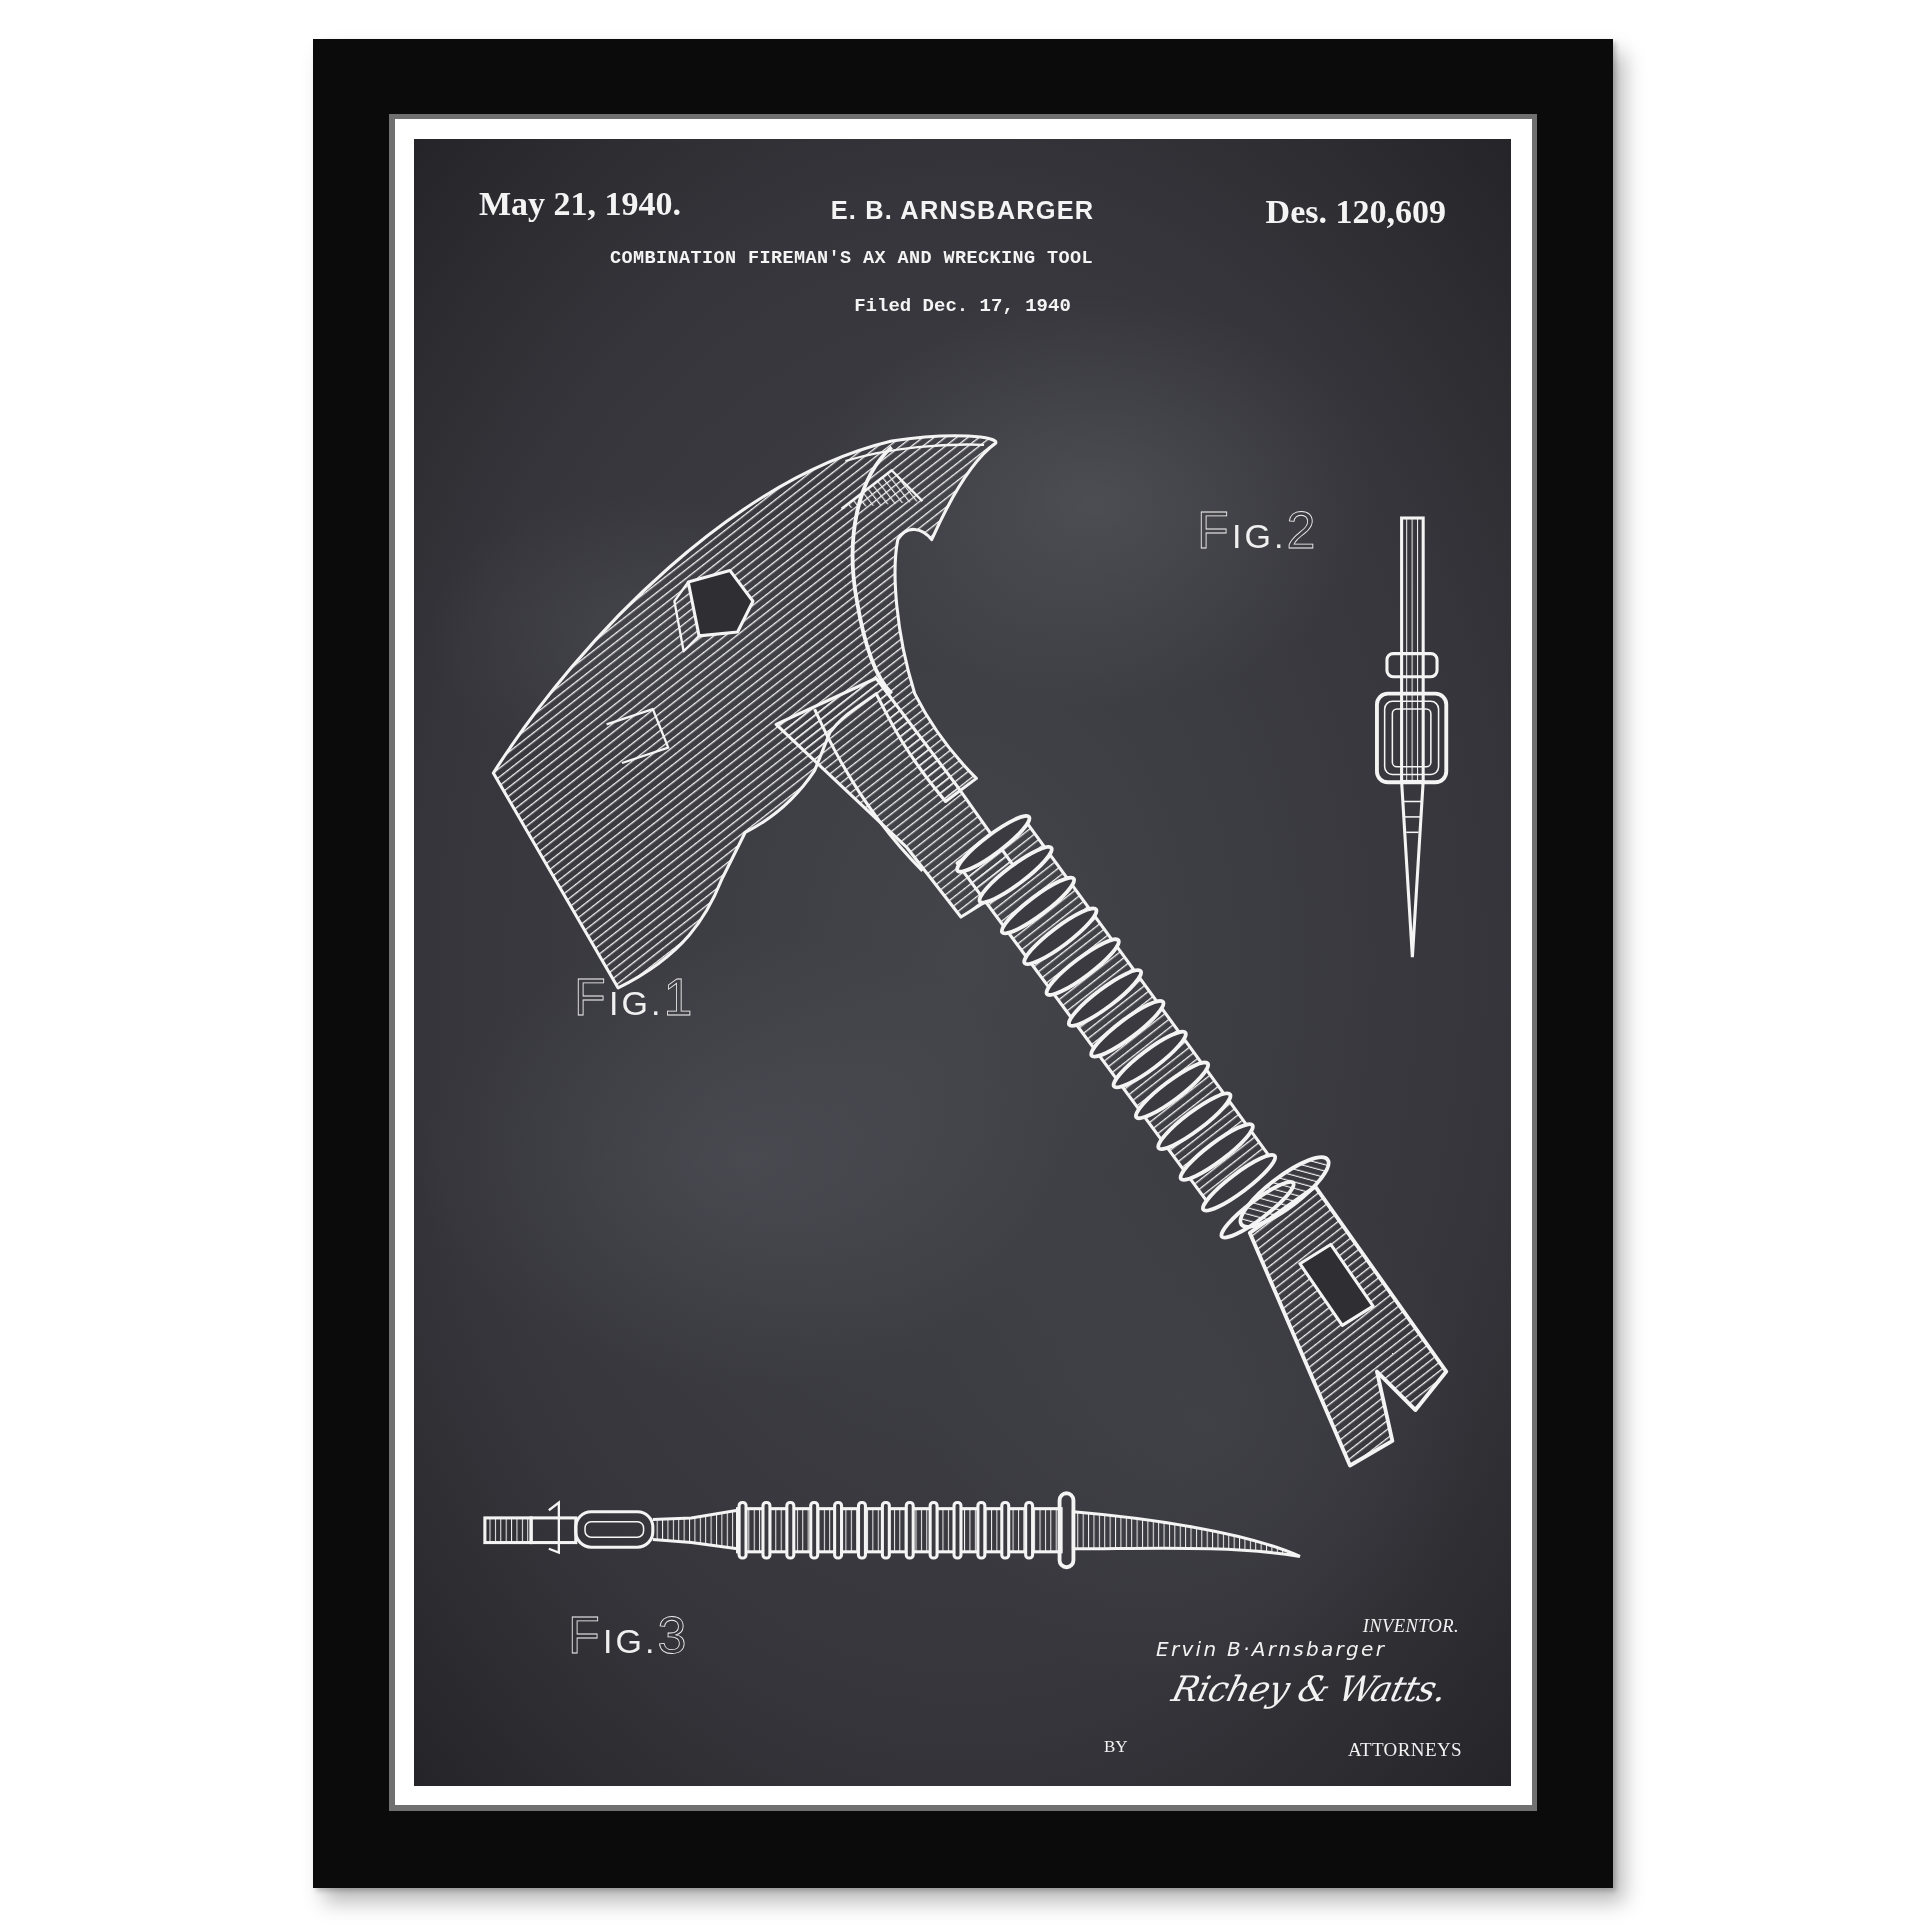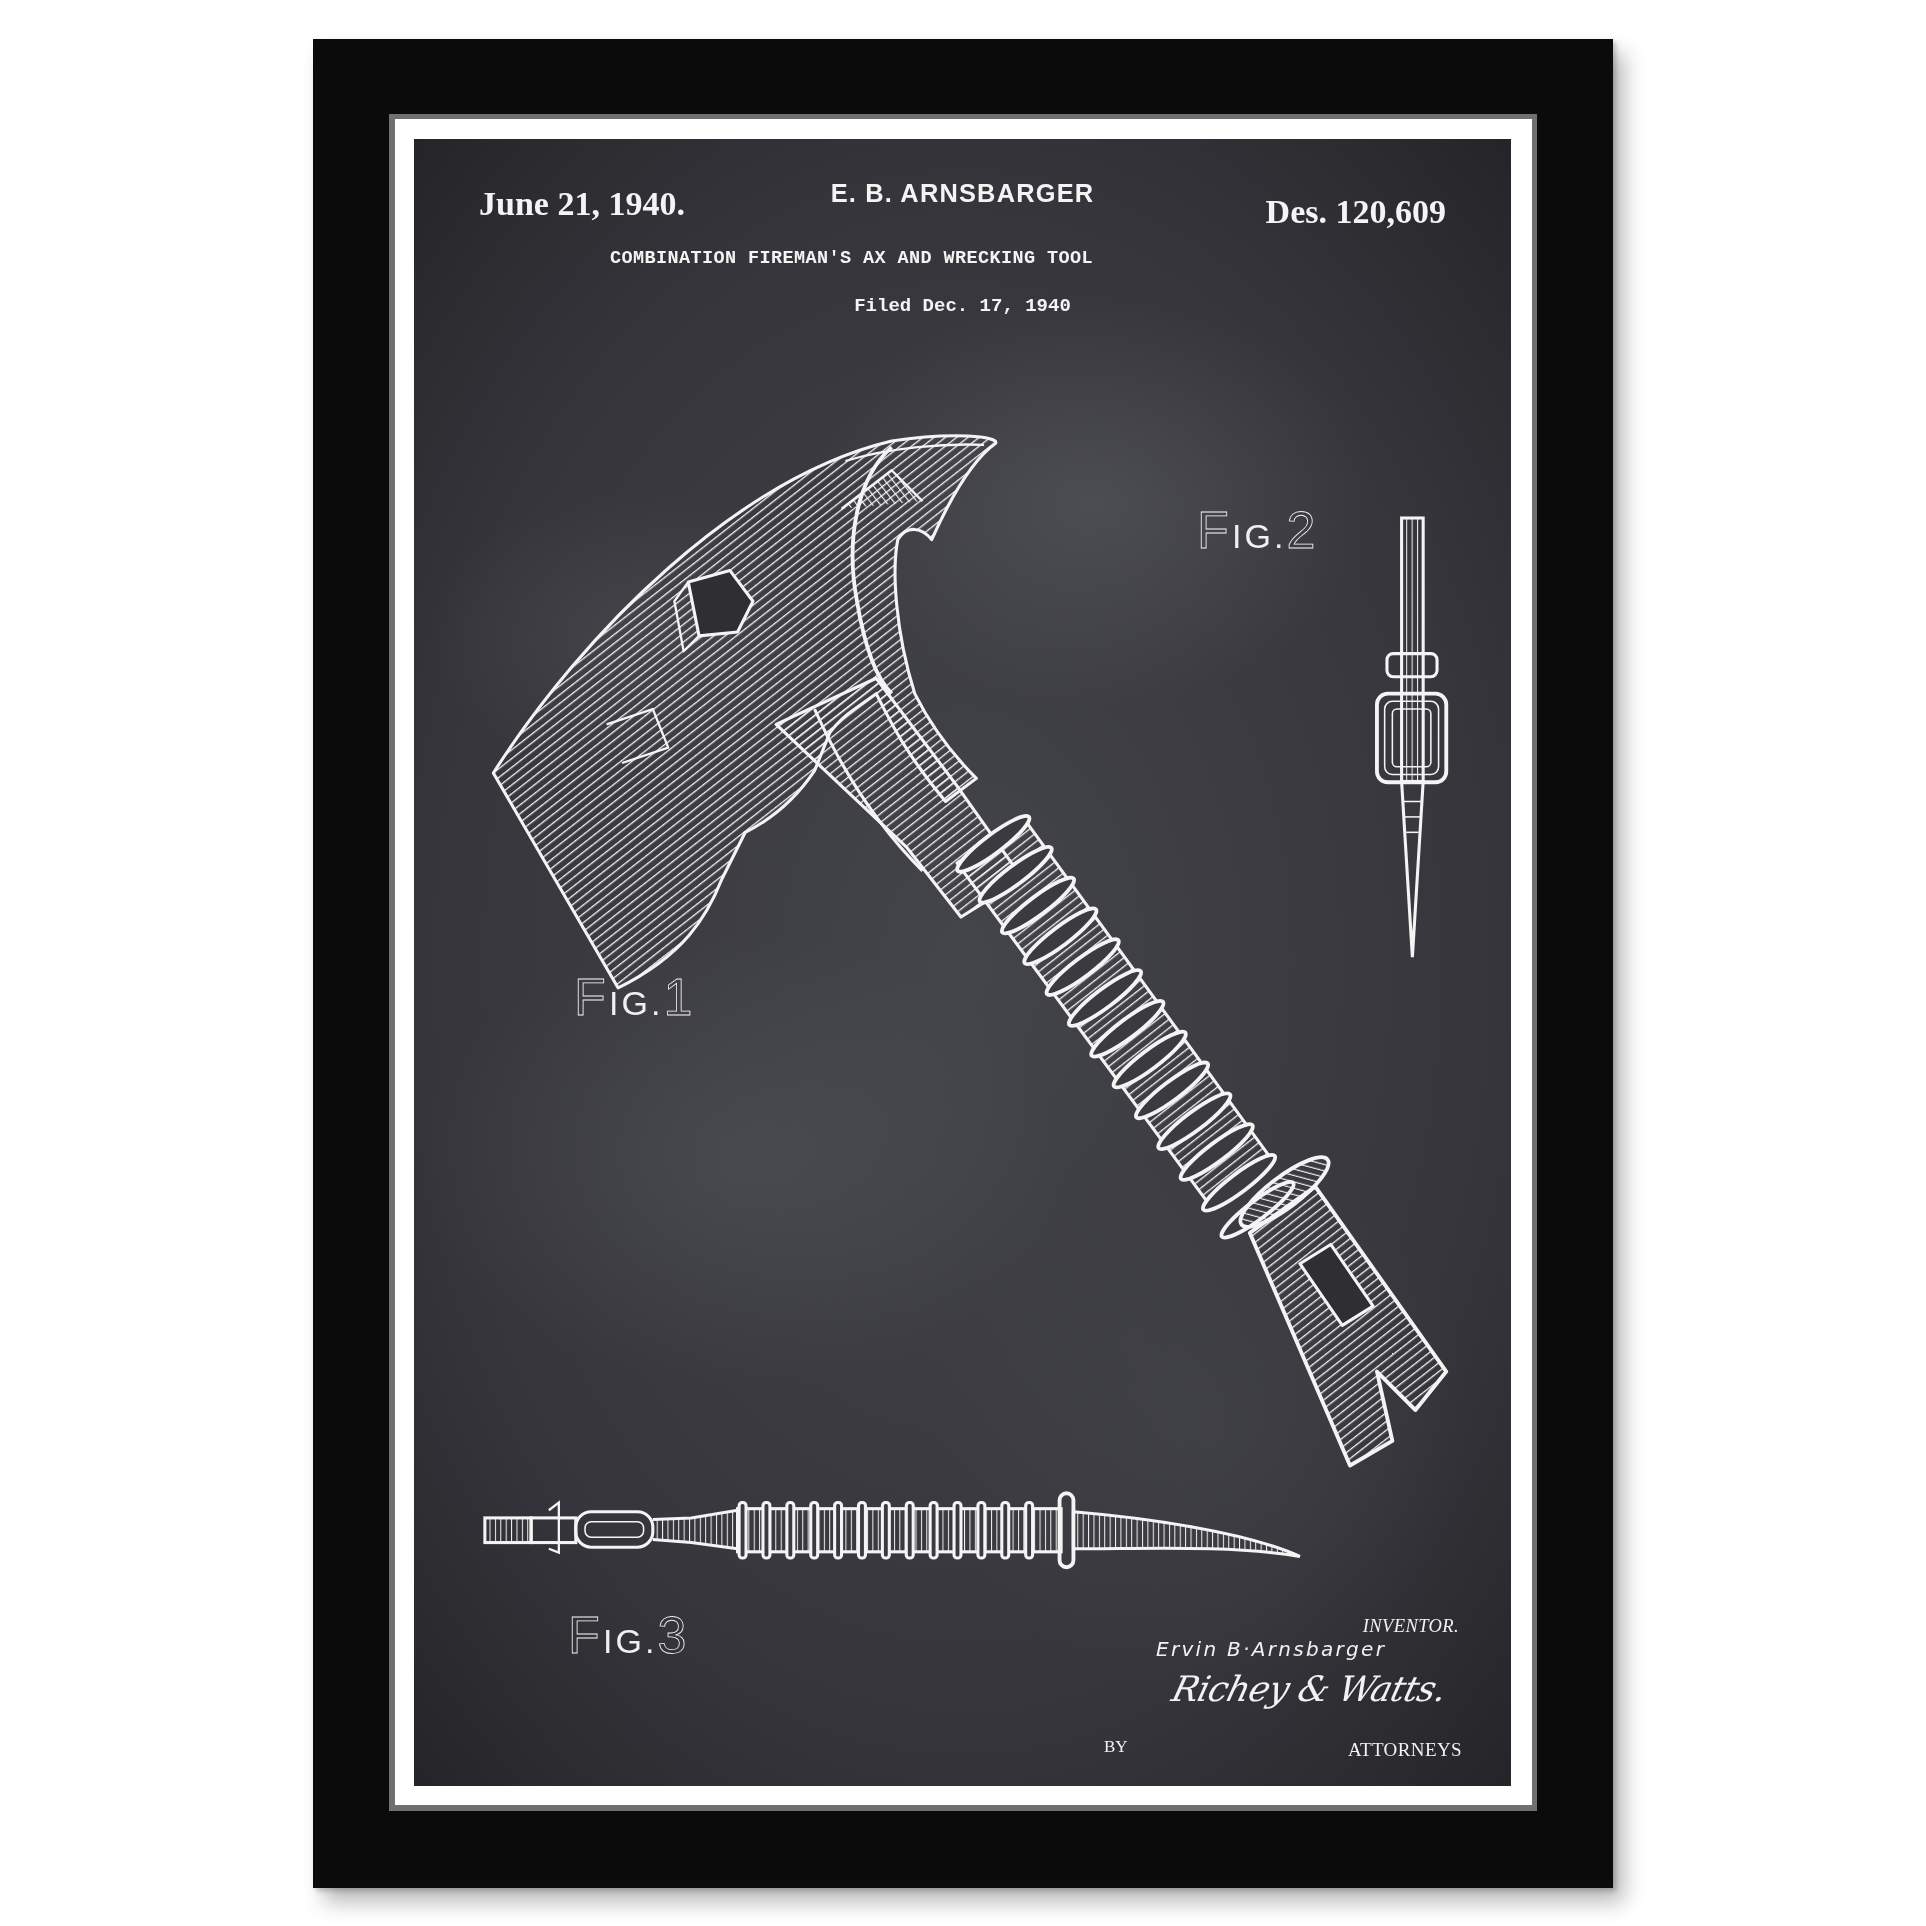--- a/index.html
+++ b/index.html
@@ -26,42 +26,42 @@
       background:
         radial-gradient(ellipse 401px 293px at 62% 22%, rgba(110,110,118,0.35), rgba(0,0,0,0) 70%),
         radial-gradient(ellipse 462px 324px at 30% 62%, rgba(95,95,104,0.35), rgba(0,0,0,0) 70%),
         radial-gradient(ellipse 385px 385px at 72% 78%, rgba(80,80,88,0.30), rgba(0,0,0,0) 70%),
         radial-gradient(ellipse 293px 200px at 20% 30%, rgba(100,100,108,0.25), rgba(0,0,0,0) 70%),
         radial-gradient(ellipse 90% 85% at 50% 50%, #44444b 0%, #35353b 55%, #222226 85%, #141416 100%);
     }
     .txt { position: absolute; color: #f4f4f4; white-space: nowrap; }
     .date { left: 65px; top: 46px; font-family: "Liberation Serif", serif; font-weight: bold; font-size: 34px; letter-spacing: 0px; }
     .des { right: 65px; top: 46px; font-family: "Liberation Serif", serif; font-weight: bold; font-size: 34px; margin-top: 8px; }
-    .inventor-head { left: 0; width: 1097px; text-align: center; top: 40px; font-family: "Liberation Sans", sans-serif; font-weight: bold; font-size: 25.4px; letter-spacing: 1.2px; }
+    .inventor-head { left: 0; width: 1097px; text-align: center; top: 57px; font-family: "Liberation Sans", sans-serif; font-weight: bold; font-size: 25.4px; letter-spacing: 1.2px; }
     .title { left: 0; width: 875px; text-align: center; top: 109px; font-family: "Liberation Mono", monospace; font-weight: bold; font-size: 18.5px; letter-spacing: 0.4px; }
     .filed { left: 0; width: 1097px; text-align: center; top: 156px; font-family: "Liberation Mono", monospace; font-weight: bold; font-size: 19px; }
     .fig-label { position: absolute; color: #f0f0f0; font-family: Liberation Sans, sans-serif; font-size: 34px; letter-spacing: 3.1px; white-space: nowrap; }
     .fig-label .big { font-size: 52px; font-weight: normal; -webkit-text-stroke: 0.8px #f0f0f0; color: transparent; }
     .inv-label { position: absolute; right: 52px; top: 1477px; font-family: "Liberation Serif", serif; font-size: 18.5px; color: #f2f2f2; letter-spacing: 0.4px; font-style: italic; }
     .inv-name { position: absolute; left: 742px; top: 1498px; font-family: "DejaVu Sans", sans-serif; font-style: italic; font-size: 20px; color: #f2f2f2; letter-spacing: 2.3px; }
     .by { position: absolute; left: 690px; top: 1598px; font-family: "Liberation Serif", serif; font-size: 17px; color: #f2f2f2; }
     .sig { position: absolute; left: 759px; top: 1530px; font-family: "DejaVu Serif", serif; font-style: italic; font-size: 35px; color: #f2f2f2; letter-spacing: -0.8px; transform: skewX(-14deg); }
     .attys { position: absolute; right: 49px; top: 1577px; font-family: "Liberation Serif", serif; font-size: 19px; color: #f2f2f2; letter-spacing: 0.4px; margin-top: 23px; }
     svg.draw { position: absolute; left: 0; top: 0; }
   </style>
 </head>
 <body>
 
 <div class="frame"></div>
 <div class="mat-outer"></div>
 <div class="mat-white"></div>
 
 <div class="art">
 
-  <div class="txt date">June 21, 1940.</div>
+  <div class="txt date">May 21, 1940.</div>
   <div class="txt inventor-head">E. B. ARNSBARGER</div>
   <div class="txt des">Des. 120,609</div>
   <div class="txt title">COMBINATION FIREMAN'S AX AND WRECKING TOOL</div>
   <div class="txt filed">Filed Dec. 17, 1940</div>
 
   <svg class="draw" width="1097" height="1647" viewBox="0 0 1424 2138">
     <defs>
       <pattern id="hatch" width="9" height="9" patternUnits="userSpaceOnUse" patternTransform="rotate(52)">
         <rect width="9" height="9" fill="none"></rect>
         <line x1="0" y1="0" x2="0" y2="9" stroke="#f2f2f2" stroke-width="3.4"></line>

